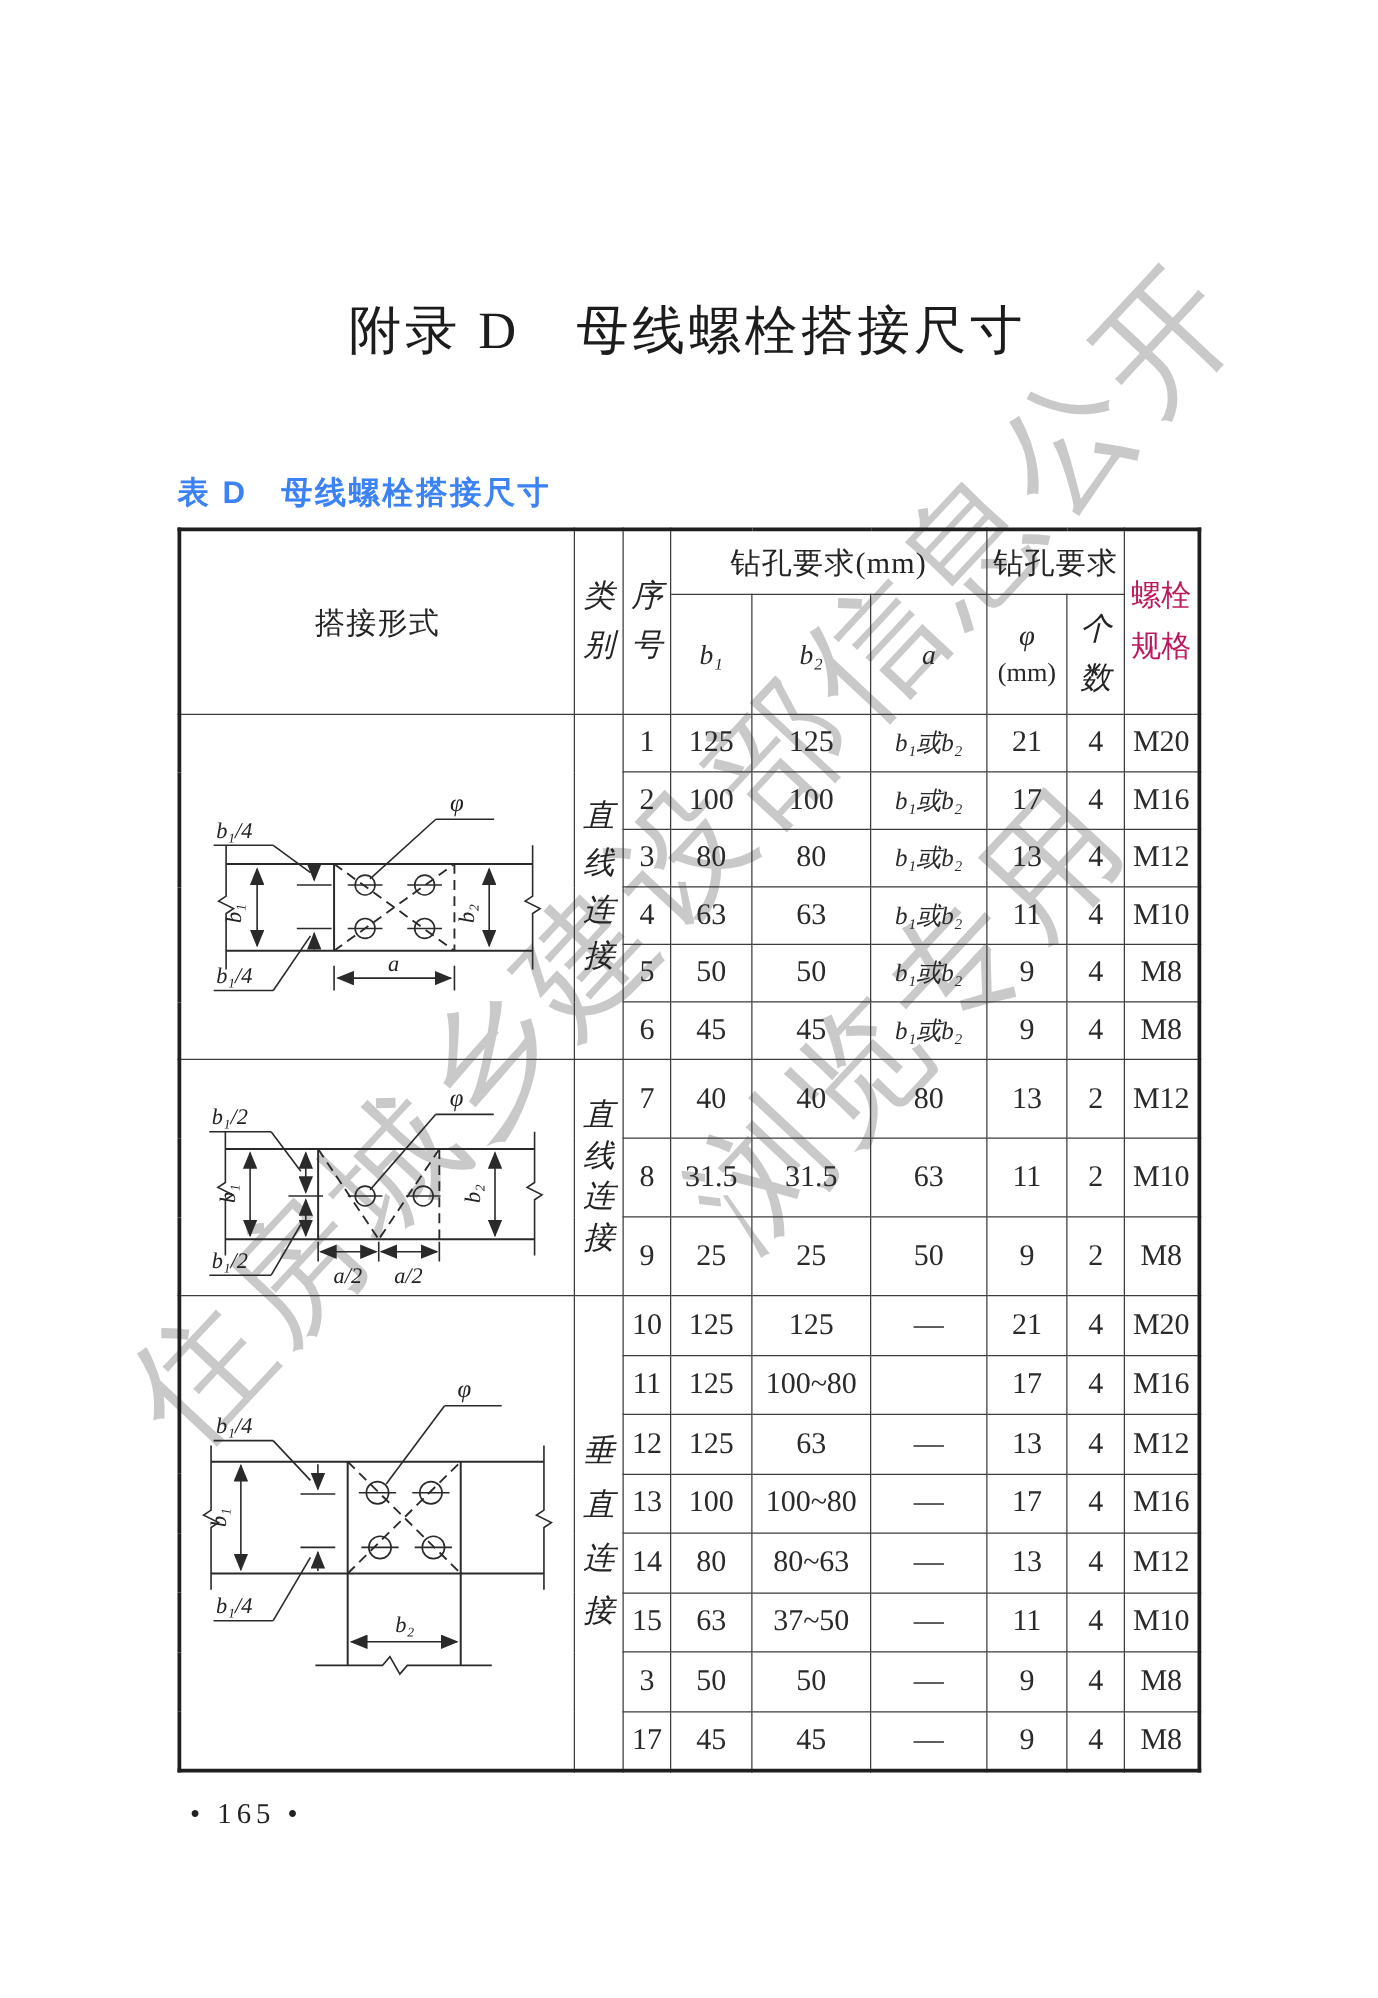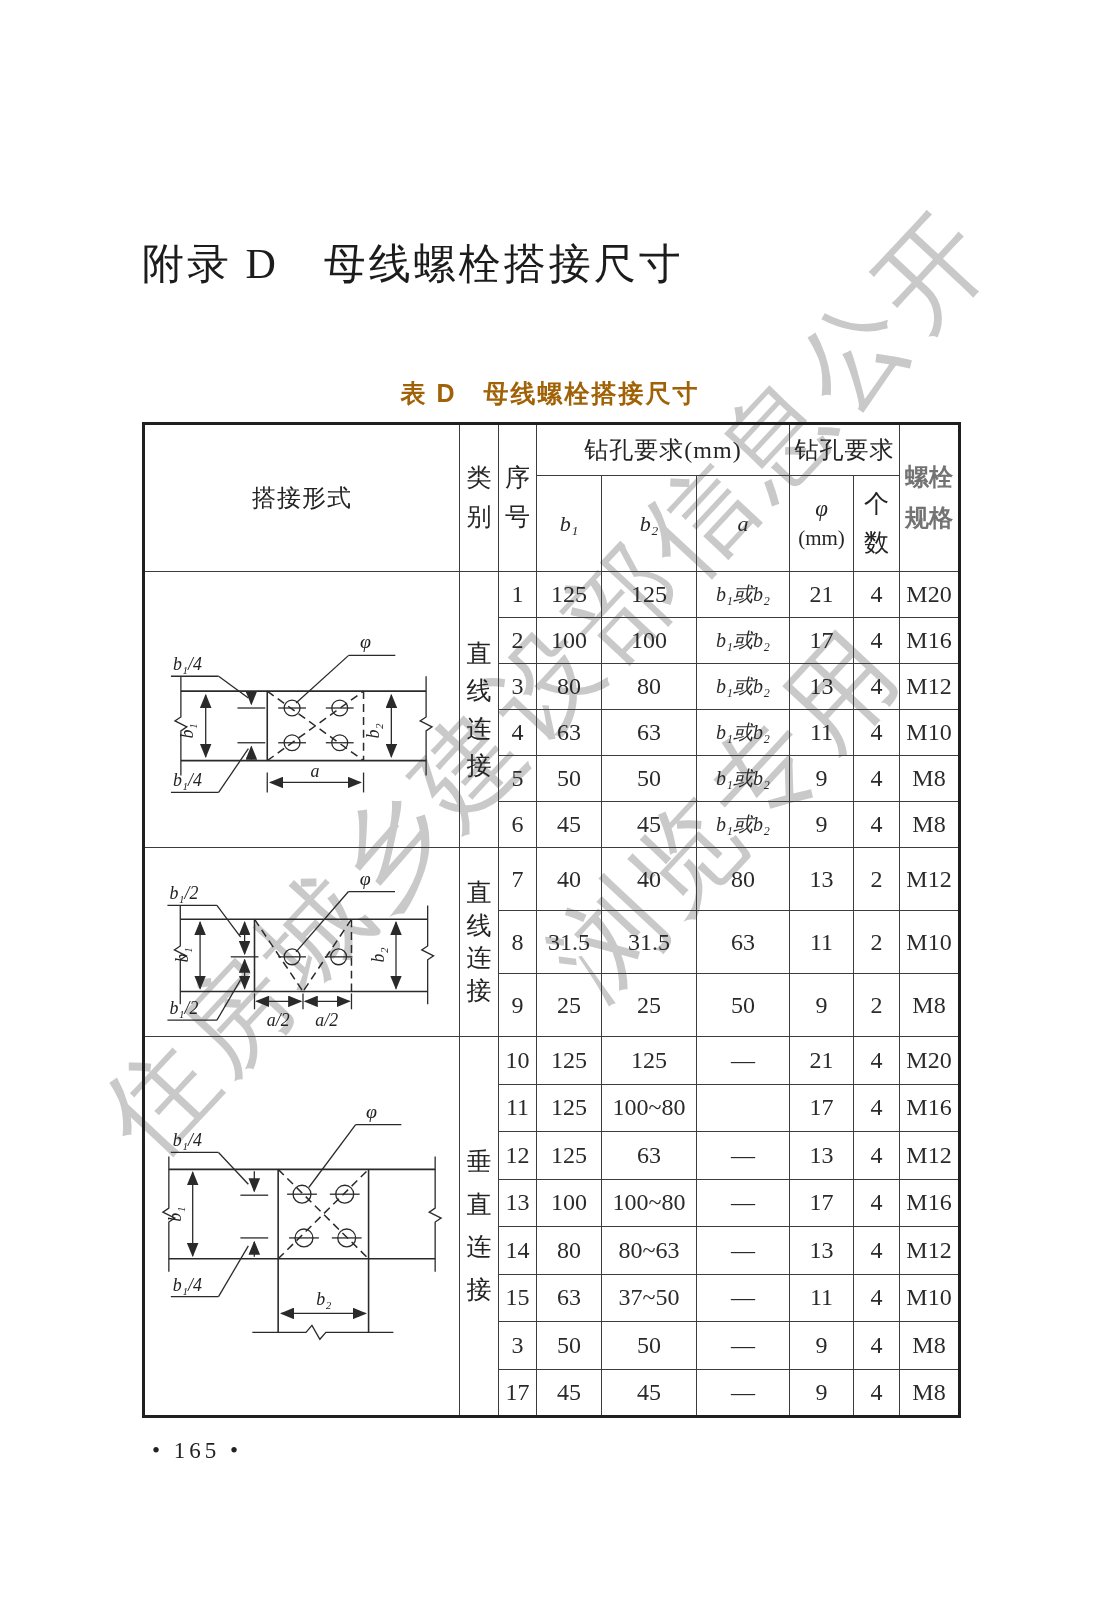--- a/index.html
+++ b/index.html
@@ -9,42 +9,42 @@
   }
   
   .wm{position:absolute;z-index:0;white-space:nowrap;color:#c9c9c9;
       font-family:"Liberation Serif","DejaVu Serif",serif;}
   .wm-line1{left:548px;top:683px;font-size:106px;letter-spacing:7px;
       transform:translate(-50%,-50%) rotate(-47deg);}
   .wm-line2{left:728px;top:813px;font-size:106px;letter-spacing:7px;
       transform:translate(-50%,-50%) rotate(-47deg);}
   
   .content{position:absolute;inset:0;z-index:1;}
-  .page-title{position:absolute;top:236px;left:142px;width:816px;text-align:left;
+  .page-title{position:absolute;top:236px;left:142px;width:816px;text-align:center;
       font-size:42px;letter-spacing:3px;color:#1c1c1c;}
-  .table-caption{position:absolute;top:377px;left:142px;width:816px;text-align:center;
-      font-size:25px;font-weight:700;letter-spacing:2px;color:#a16207;
+  .table-caption{position:absolute;top:377px;left:142px;width:816px;text-align:left;
+      font-size:25px;font-weight:700;letter-spacing:2px;color:#3b82f6;
       font-family:"Liberation Sans","DejaVu Sans",sans-serif;}
   .page-number{position:absolute;top:1438px;left:152px;font-size:23px;letter-spacing:4px;color:#222;}
   
   table.spec{position:absolute;left:142px;top:422px;width:816px;border-collapse:collapse;
       table-layout:fixed;background:transparent;border:3px solid #1f1f1f;}
   .spec th,.spec td{border:1px solid #3c3c3c;text-align:center;vertical-align:middle;
       padding:0;font-weight:normal;background:transparent;overflow:hidden;}
   .spec .cjk{font-size:24px;letter-spacing:1px;color:#242424;}
   .spec .num{font-size:24px;color:#2a2a2a;}
   .spec .ital{font-style:italic;font-size:22px;color:#2a2a2a;}
   .spec .mixed{font-size:20px;font-style:italic;color:#2a2a2a;}
   .dashcell{color:#555;}
-  .vchar{width:1.15em;margin:0 auto;word-break:break-all;font-size:25px;color:#242424;}
+  .vchar{width:1.15em;margin:0 auto;word-break:break-all;font-size:25px;color:#242424;font-style:italic;}
   .lh-hdr{line-height:1.55;}
   .lh-g1{line-height:1.5;}
   .lh-g2{line-height:1.3;}
   .lh-g3{line-height:1.7;}
-  .v2char{width:2.3em;margin:0 auto;word-break:break-all;font-size:24px;line-height:1.7;color:#737373;font-weight:bold;}
+  .v2char{width:2.3em;margin:0 auto;word-break:break-all;font-size:24px;line-height:1.7;color:#be185d;}
   .phi-stack span{display:block;}
   .phi-sym{font-style:italic;font-size:23px;}
   .phi-unit{font-size:21px;margin-top:4px;}
   .diagram-cell{position:relative;}
   .diagram-cell svg{display:block;margin:0 auto;}
   
   .ln{stroke:#2a2a2a;stroke-width:1.6;fill:none;}
   .lnthin{stroke:#2a2a2a;stroke-width:1.3;fill:none;}
   .dash{stroke:#2a2a2a;stroke-width:1.5;fill:none;stroke-dasharray:8 5;}
   .svgtxt{font-family:"Liberation Serif","DejaVu Serif",serif;font-style:italic;

